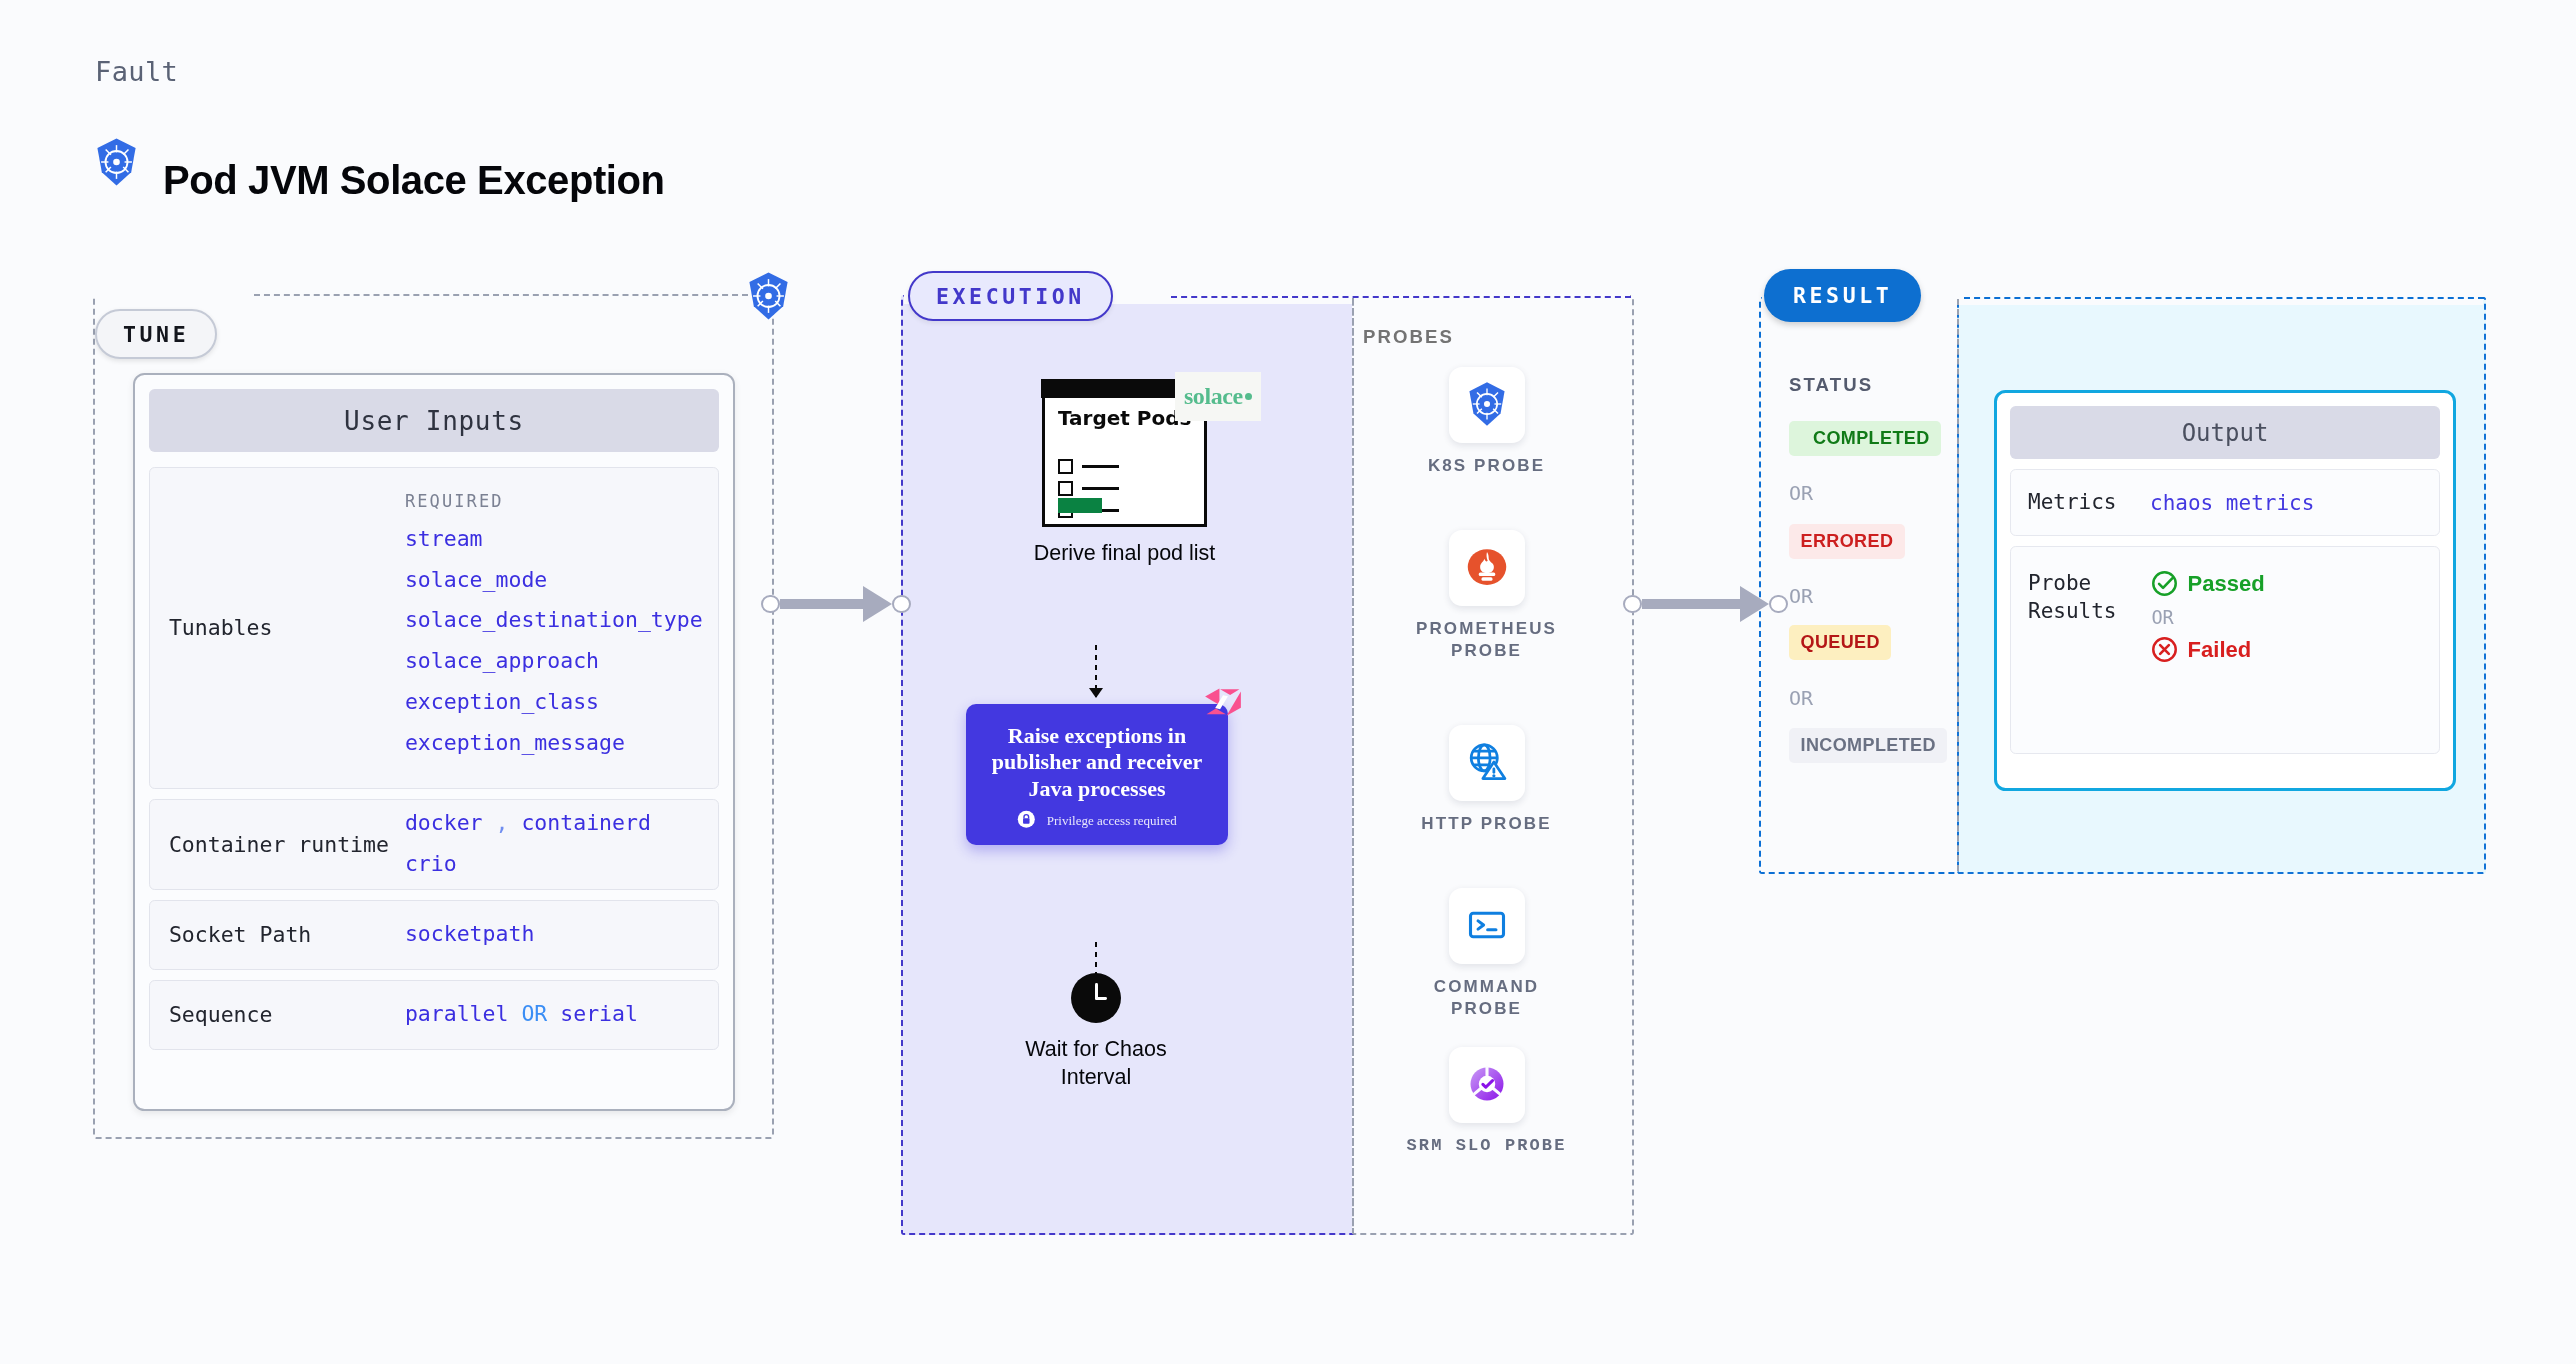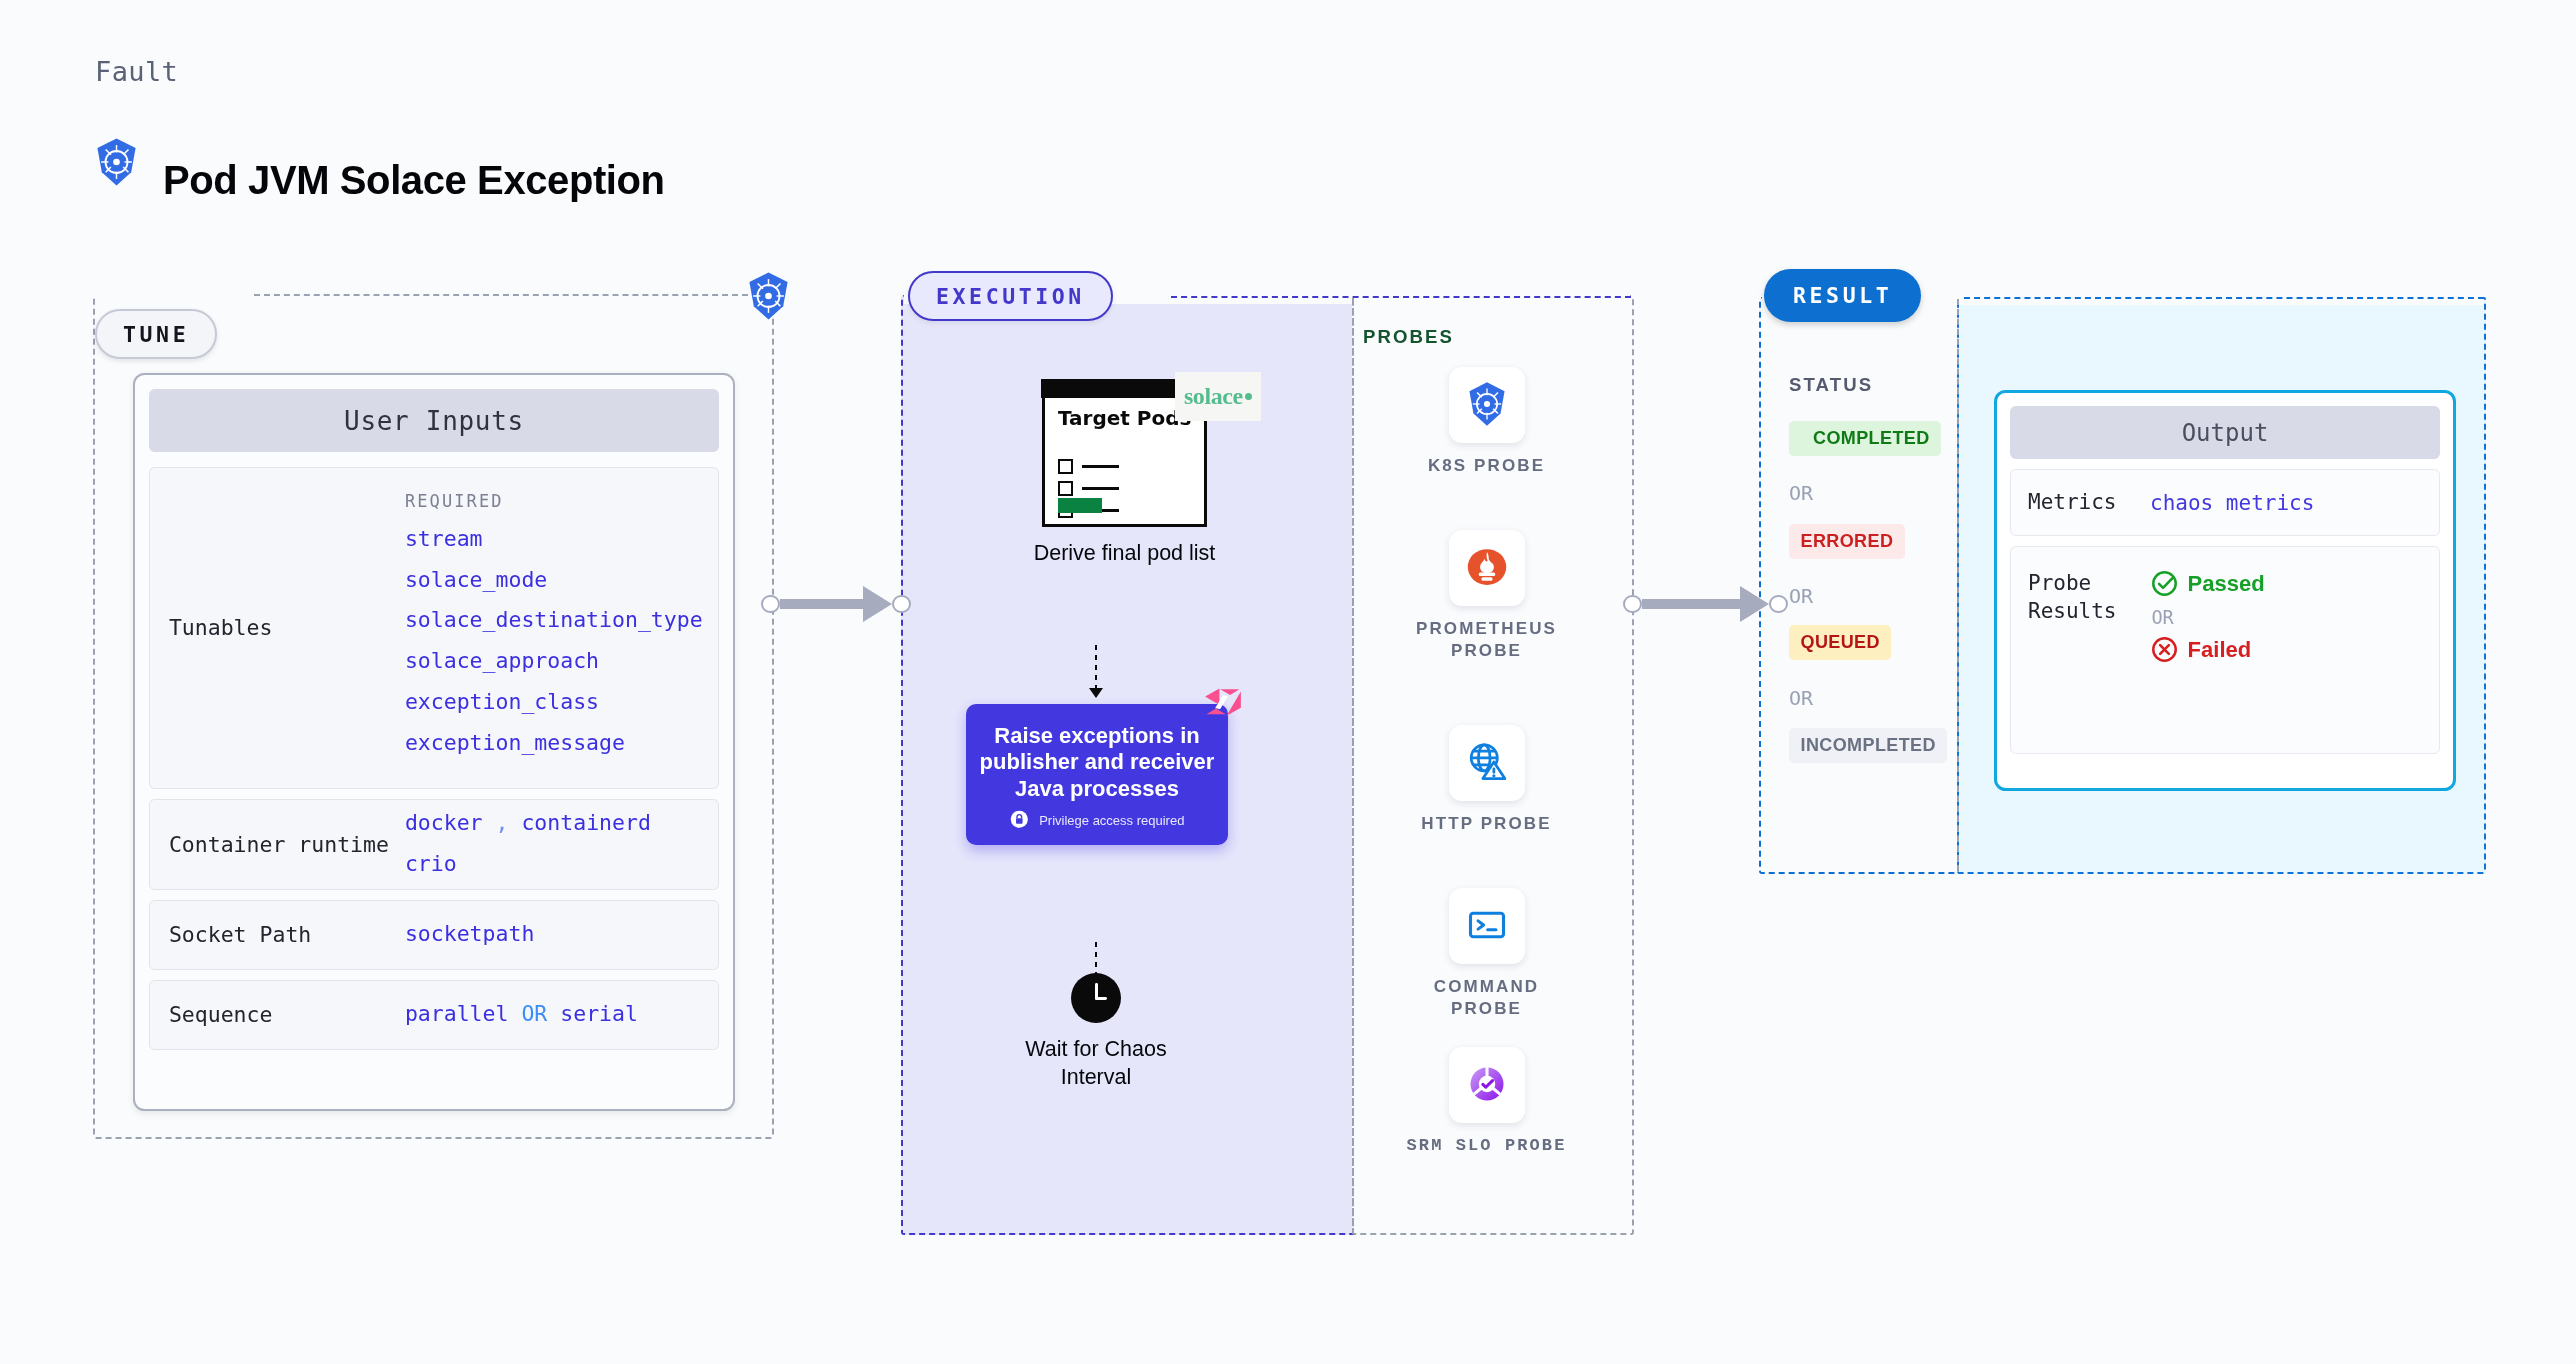--- a/index.html
+++ b/index.html
@@ -62,21 +62,21 @@
     width: 236px; flex: none; line-height: 1.35;
   }
   .row-vals { font-family: "DejaVu Sans Mono", monospace; font-size: 21.5px; color: #3b2fe0; line-height: 1.9; }
   .req-cap { font-family: "DejaVu Sans Mono", monospace; font-size: 17px; color: #7b8193; letter-spacing: 2.1px; margin-bottom: 7.2px; }
   .sep { color: #6f8df0; }
   .or-word { color: #3b8ef5; }
 
   
   .probes-label {
     position: absolute; font-family: "Liberation Sans", sans-serif; font-weight: bold;
-    font-size: 18.6px; letter-spacing: 2.1px; color: #14532d;
+    font-size: 18.6px; letter-spacing: 2.1px; color: #737373;
   }
   .exec-node { position: absolute; display: flex; flex-direction: column; align-items: center; }
   .node-caption { font-size: 21.5px; font-weight: normal; color: #05060a; text-align: center; line-height: 1.28; margin-top: 13px; }
 
   .pods-card { position: relative; width: 165px; height: 147px; background: #fff; border: 3.6px solid #0a0a0a; }
   .pods-card .bar { position: absolute; left: -3.6px; right: -3.6px; top: -3.6px; height: 18.6px; background: #0a0a0a; }
   .pods-card .ttl { position: absolute; left: 13px; top: 24px; font-family: "DejaVu Sans", sans-serif;
     font-weight: bold; font-size: 20px; line-height: 1.12; color: #0a0a0a; }
   .pods-card .ln { position: absolute; left: 13px; display: flex; align-items: center; gap: 8.6px; }
   .pods-card .cb { width: 15px; height: 15px; border: 2.1px solid #0a0a0a; }
@@ -85,21 +85,21 @@
   .solace-badge {
     position: absolute; left: 130px; top: -11.5px; width: 86px; height: 49px; background: #f6f7f4;
     display: flex; align-items: center; justify-content: center;
     font-family: "Liberation Serif", serif; font-weight: bold; font-size: 24px; color: #55bc8d; letter-spacing: -0.4px;
   }
   .solace-dot { width: 7.2px; height: 7.2px; border-radius: 50%; background: #55bc8d; display: inline-block; margin-left: 2.1px; margin-bottom: -1.4px; }
 
   .action-box {
     position: relative; width: 262px; border-radius: 10px; background: #4338e0;
     box-shadow: 0 5.7px 13px rgba(67,56,224,.32); padding: 18.6px 13px 14.3px;
-    display: flex; flex-direction: column; align-items: center;
+    display: flex; flex-direction: column; align-items: center; font-family: Liberation Serif, serif;
   }
   .action-text { color: #fff; font-size: 22px; font-weight: bold; text-align: center; line-height: 1.22; }
   .priv-row { display: flex; align-items: center; gap: 11px; margin-top: 7.2px; }
   .priv-text { color: #e8e7fb; font-size: 13px; }
   .litmus-logo { position: absolute; right: -15.8px; top: -18.6px; }
 
   .clock { width: 50px; height: 50px; border-radius: 50%; background: #0a0a0a; position: relative; }
   .clock::before { content:""; position:absolute; left:23.6px; top:10px; width:3.6px; height:16.5px; background:#fff; border-radius:1.4px; }
   .clock::after  { content:""; position:absolute; left:24px; top:23.6px; width:11.5px; height:3.6px; background:#fff; border-radius:1.4px; }
 

